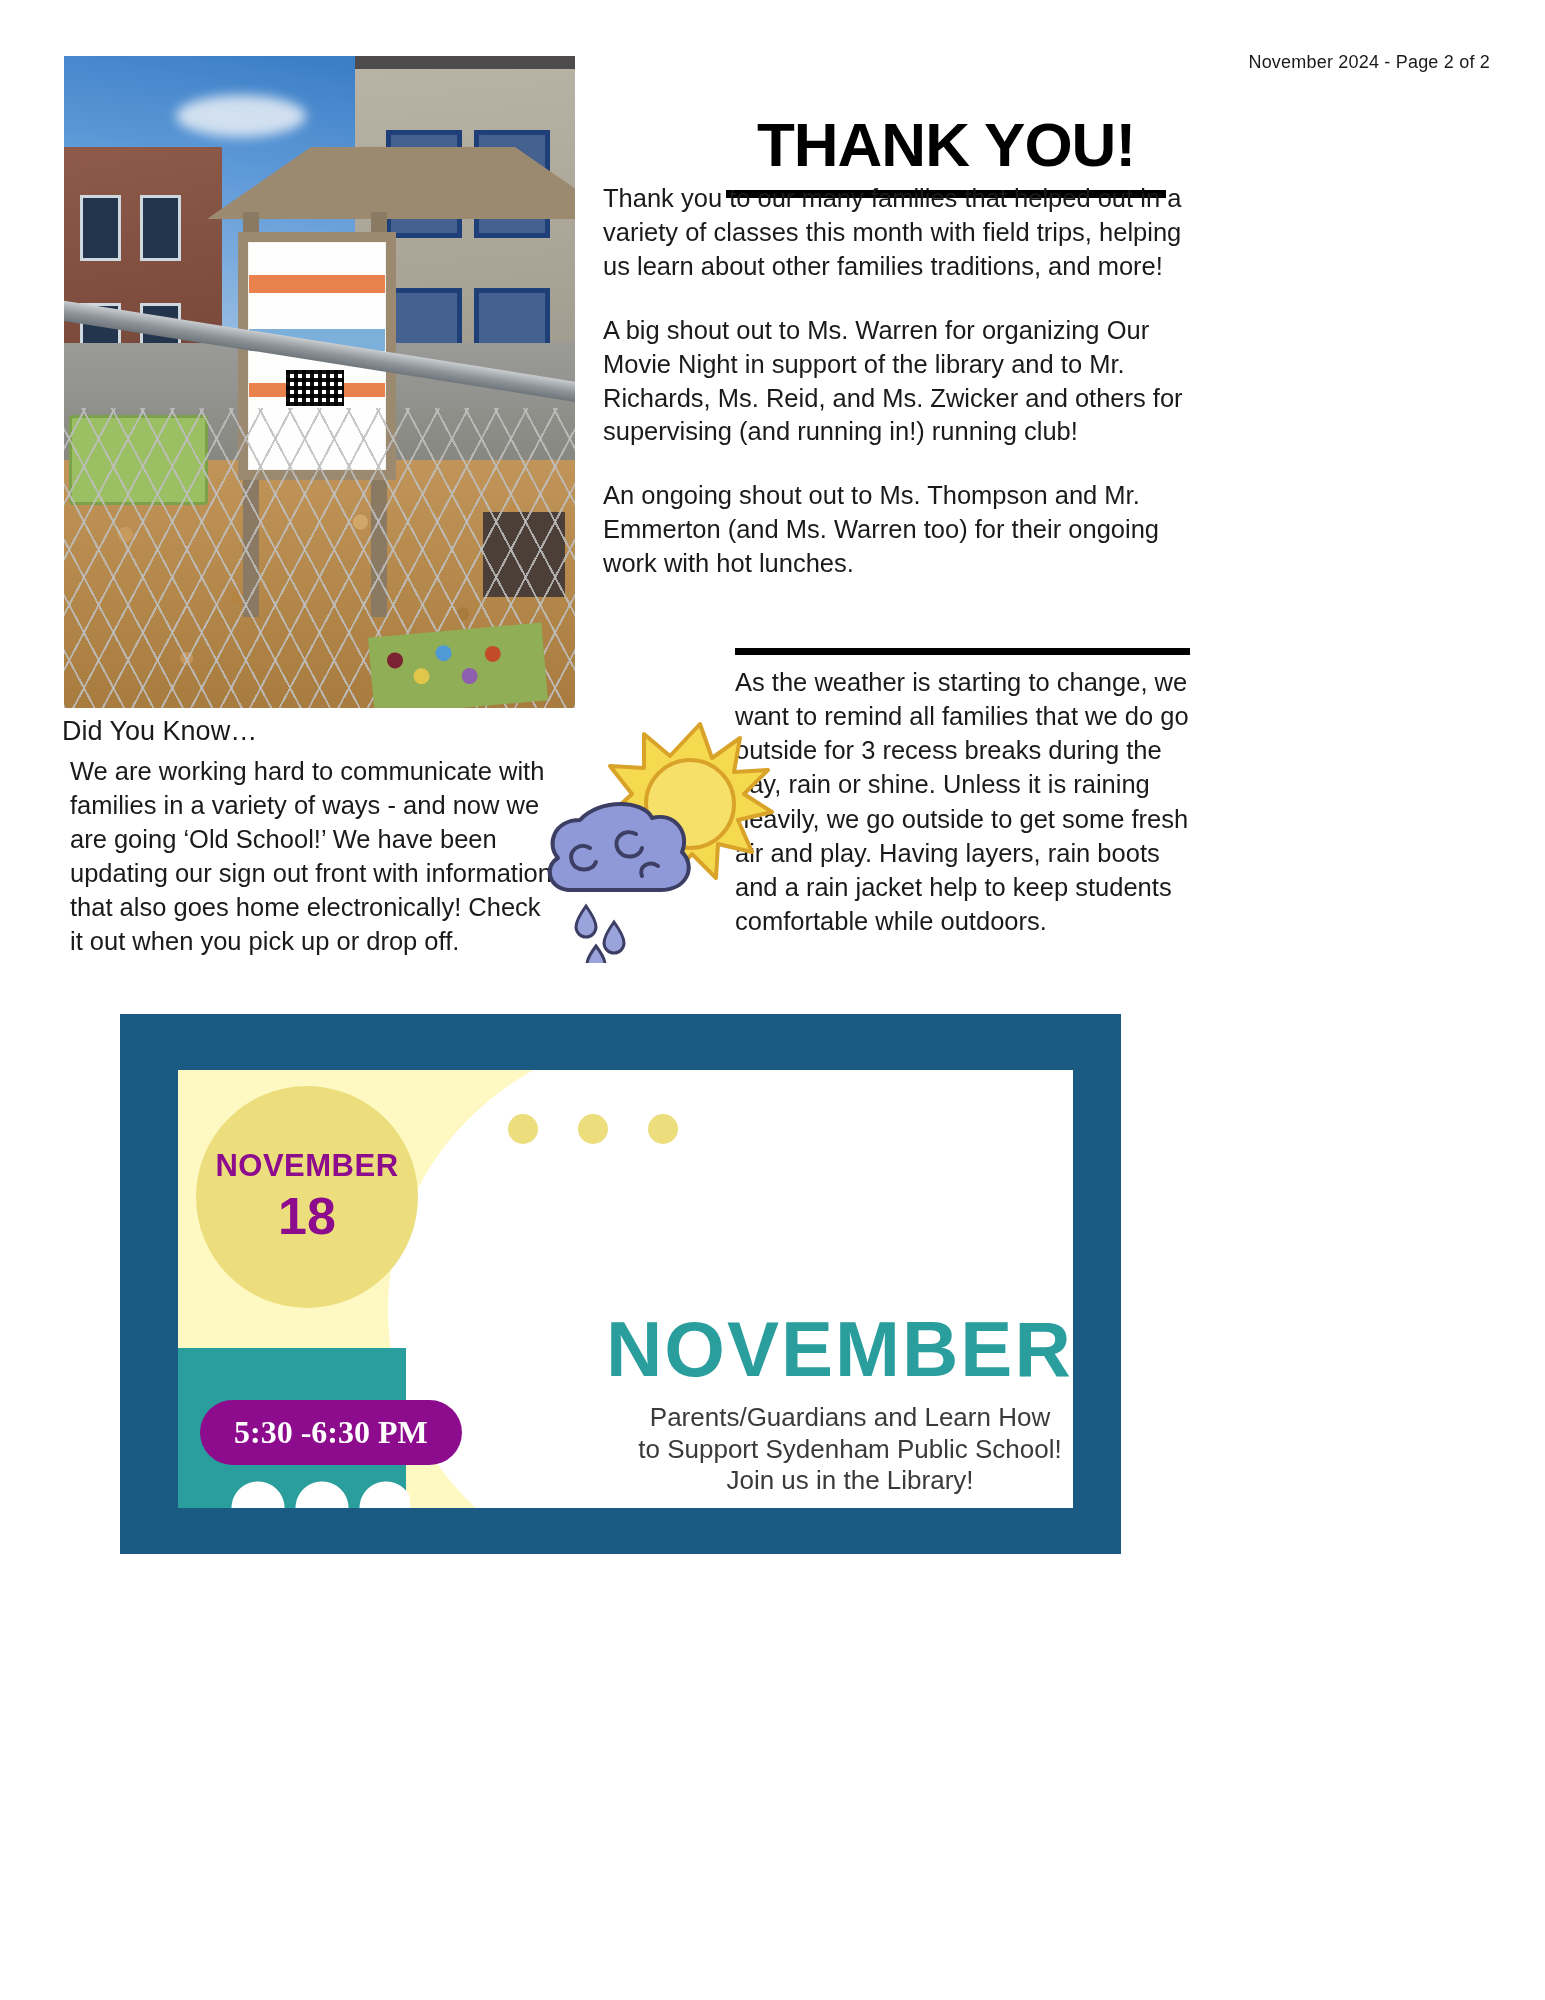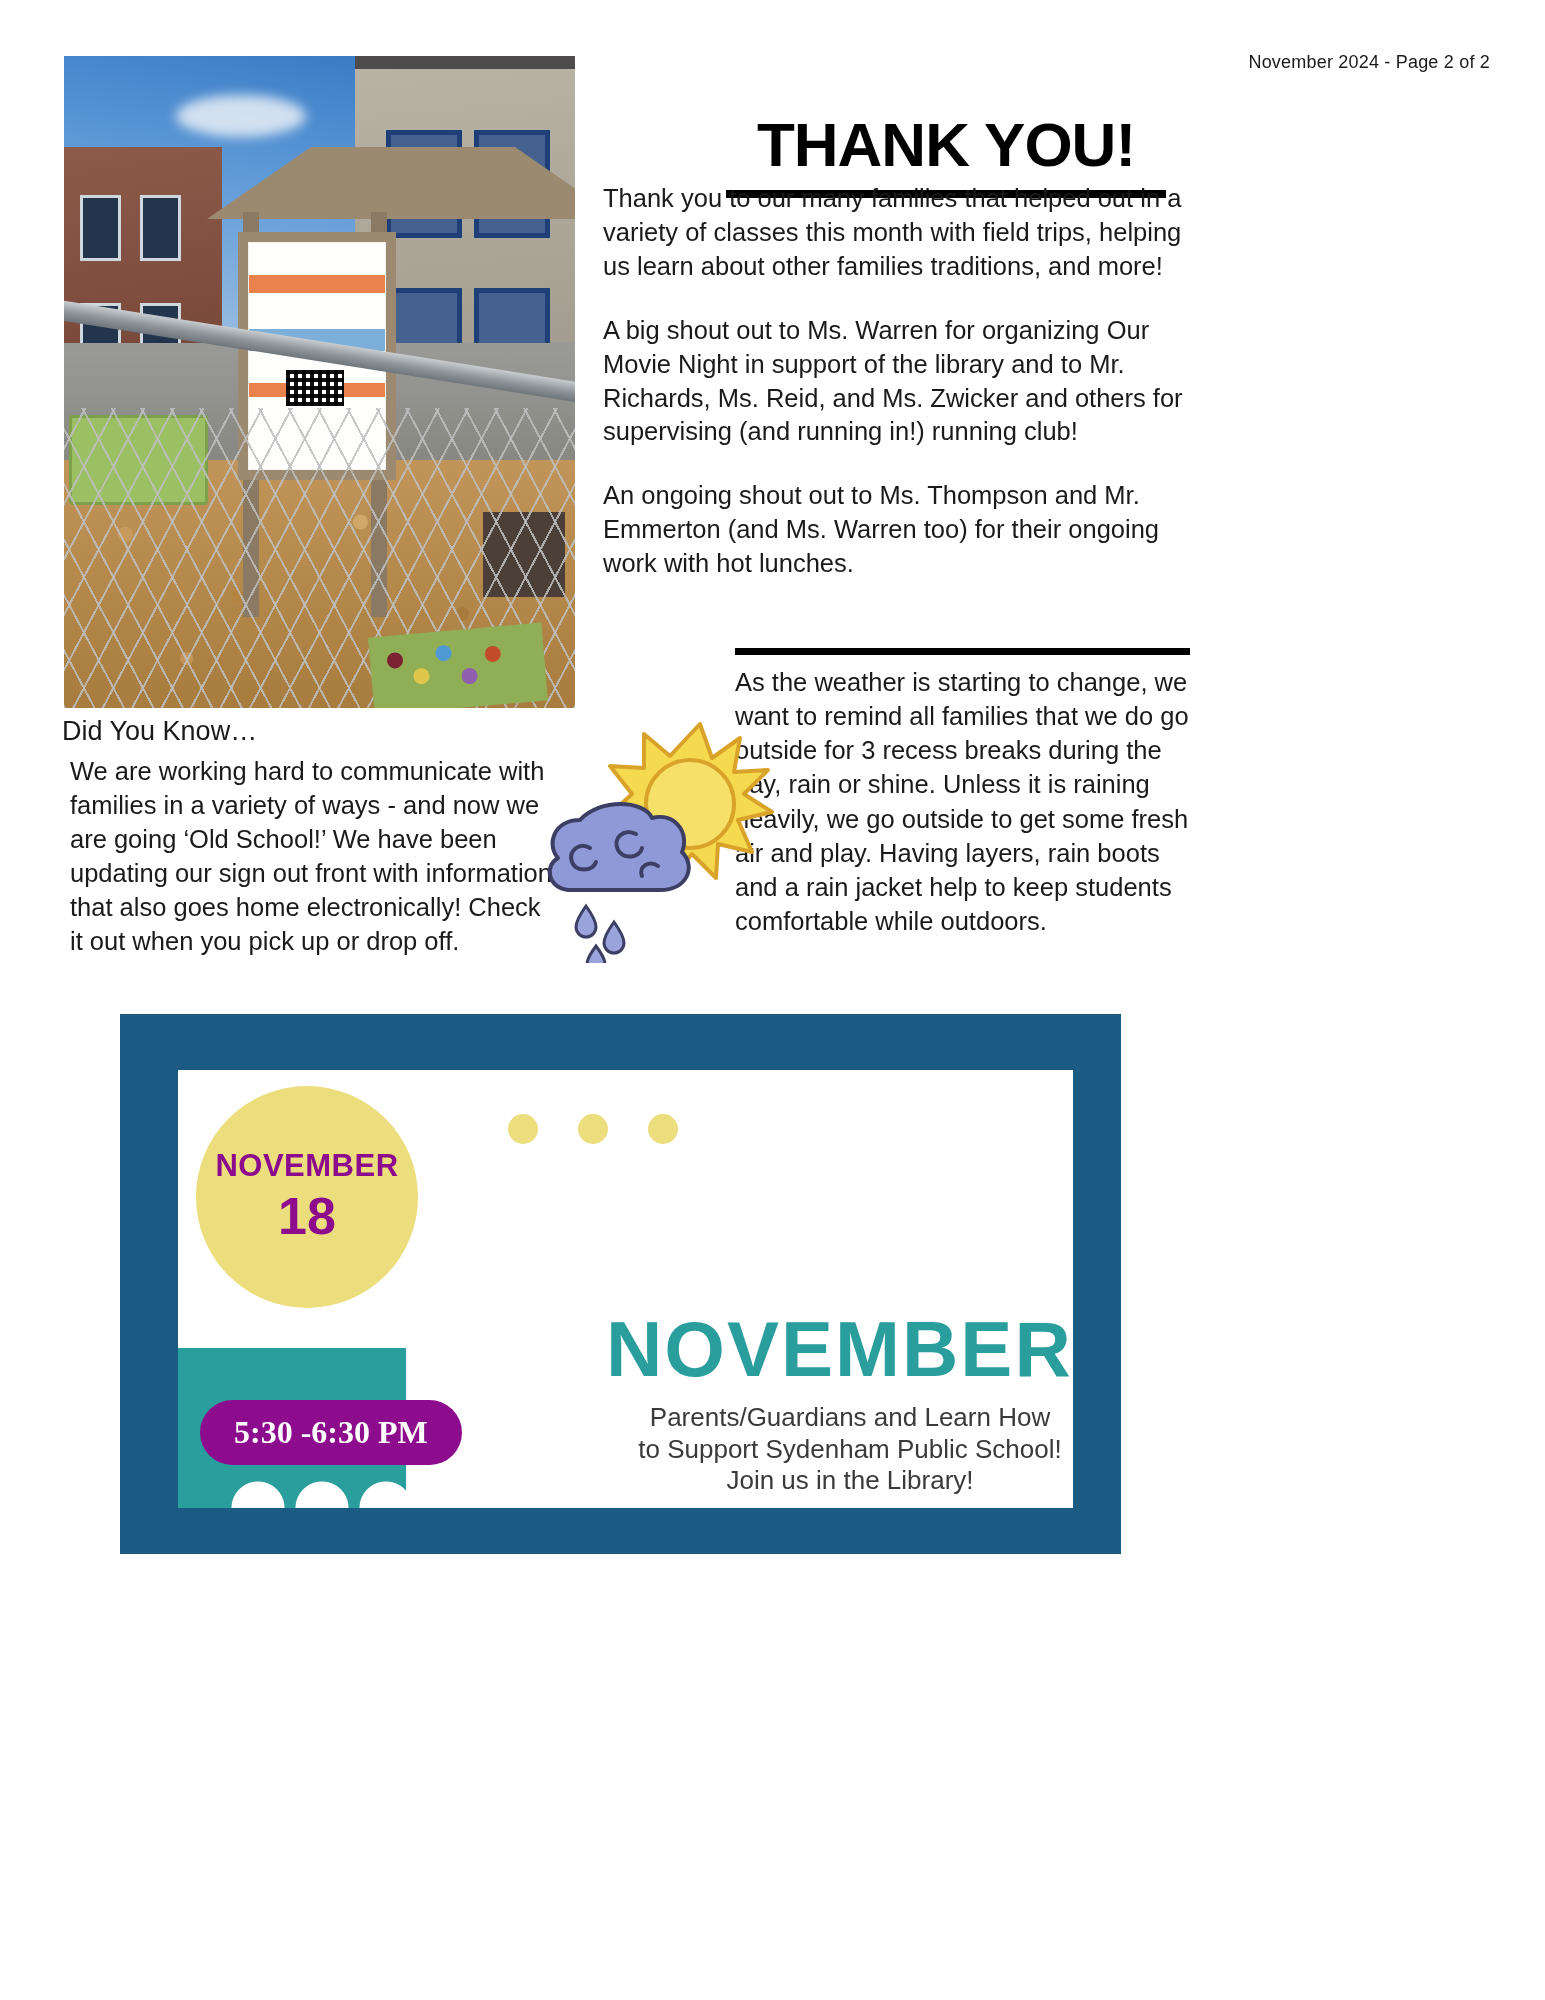--- a/index.html
+++ b/index.html
@@ -221,21 +221,21 @@
     width: 1001px;
     height: 540px;
     background: #1b5a82;
   }
   .poster-inner {
     position: absolute;
     left: 58px;
     top: 56px;
     right: 48px;
     bottom: 46px;
-    background: #ffffff;
+    background: #fef9c3;
     overflow: hidden;
     padding-left: 17px;
   }
   .p-white-blob {
     position: absolute;
     left: 210px;
     top: -40px;
     width: 760px;
     height: 560px;
     background: #ffffff;

